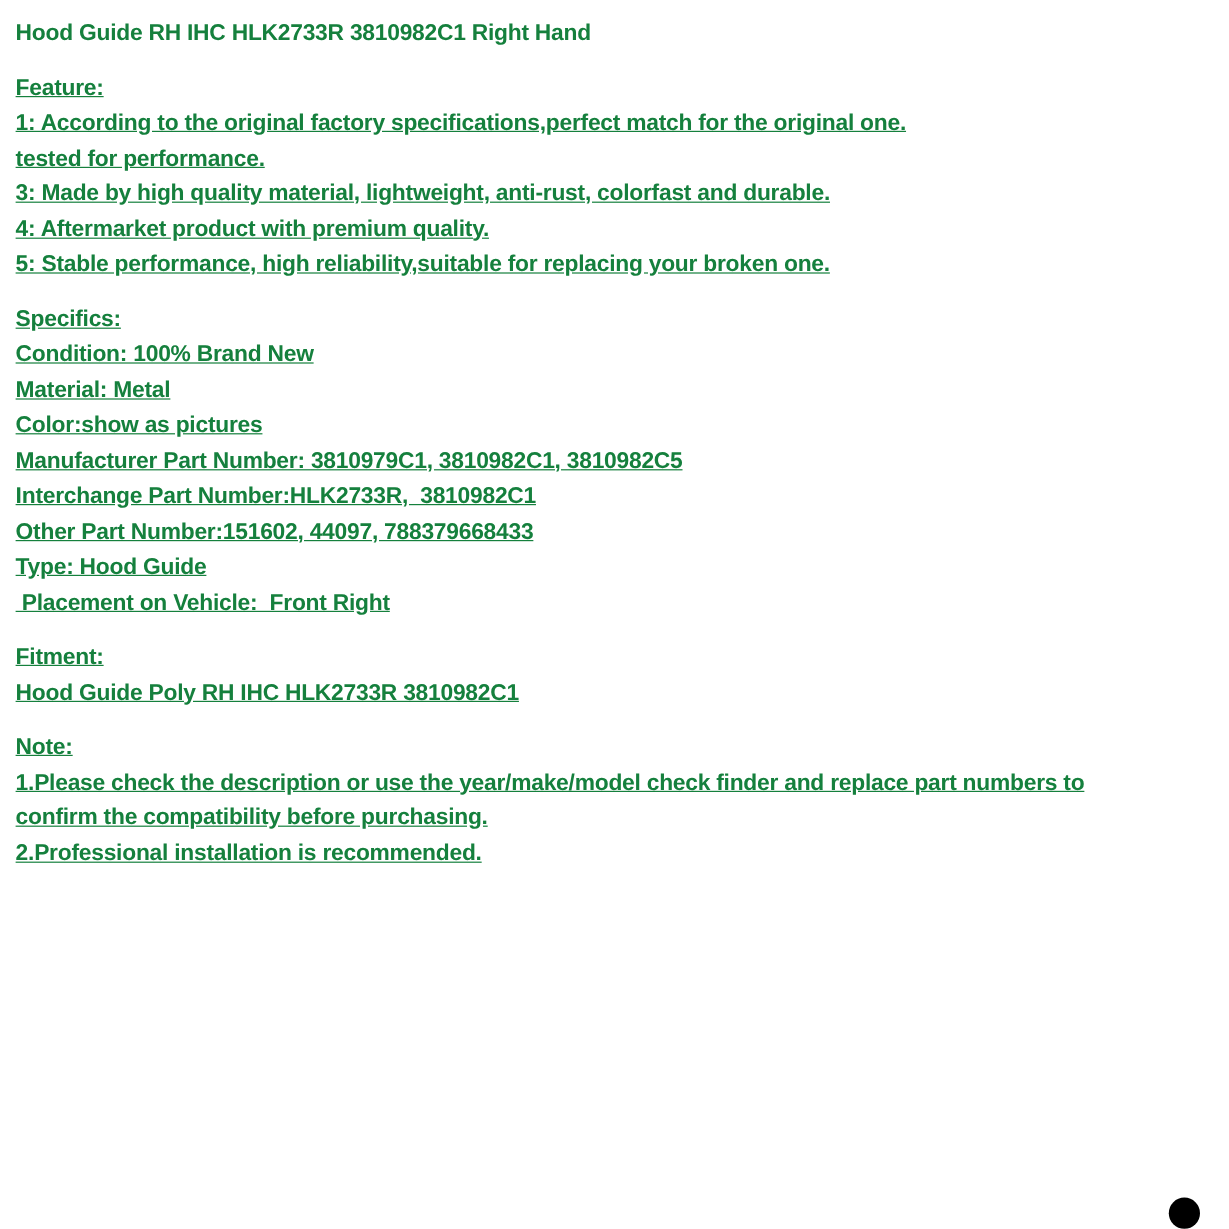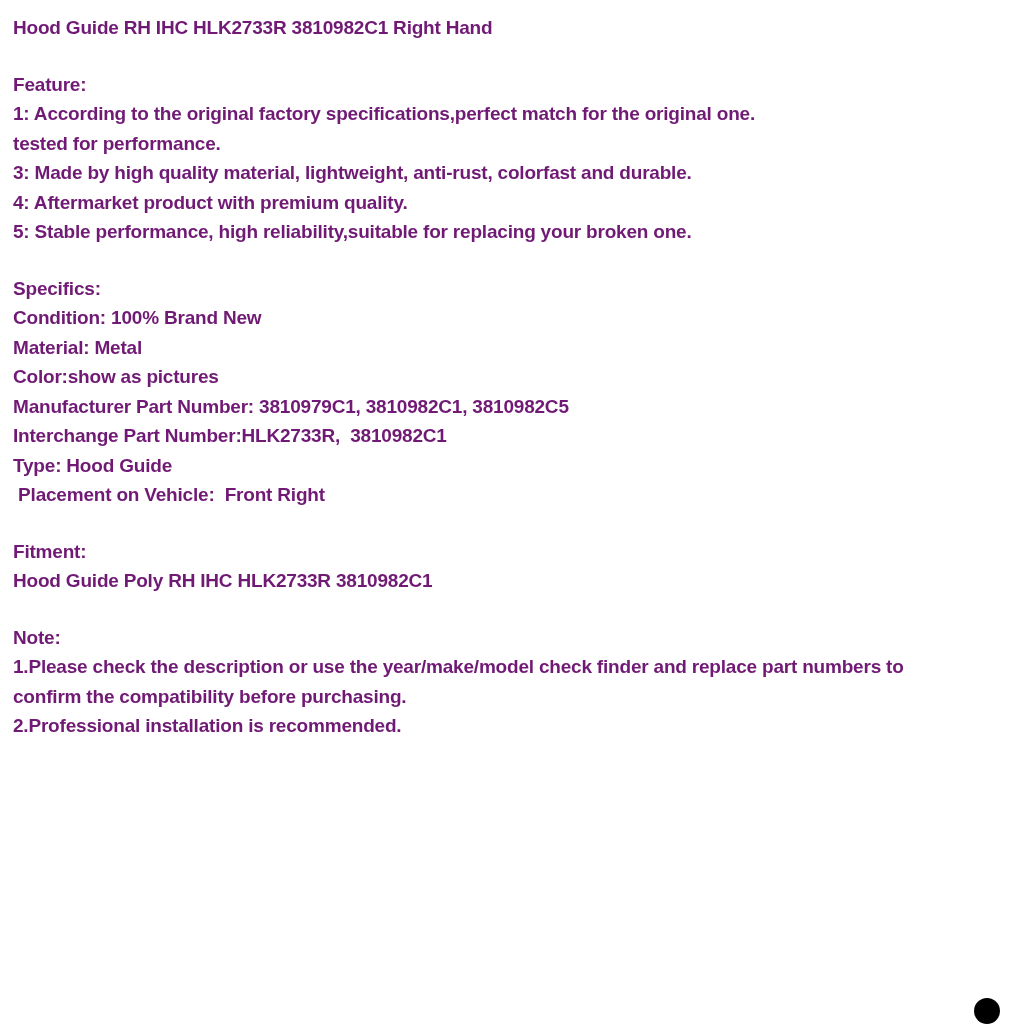--- a/index.html
+++ b/index.html
@@ -12,32 +12,33 @@
     height: 1024px;
     position: relative;
     overflow: hidden;
     font-family: "Liberation Sans", sans-serif;
   }
   .doc {
     position: absolute;
     left: 13px;
     top: 13px;
     width: 1000px;
-    color: #701a75;
+    color: #15803d;
     font-weight: 700;
     font-size: 19px;
     line-height: 29.5px;
     letter-spacing: -0.2px;
   }
   .line {
     white-space: pre;
     min-height: 29.5px;
   }
   .section {
-    margin-top: 27px;
+    margin-top: 16px;
+    text-decoration: underline;
   }
   .dot {
     position: absolute;
     left: 974px;
     top: 998px;
     width: 26px;
     height: 26px;
     border-radius: 50%;
     background: #000000;
   }
@@ -57,20 +58,21 @@
     <div class="line">5: Stable performance, high reliability,suitable for replacing your broken one.</div>
   </div>
 
   <div class="section">
     <div class="line">Specifics:</div>
     <div class="line">Condition: 100% Brand New</div>
     <div class="line">Material: Metal</div>
     <div class="line">Color:show as pictures</div>
     <div class="line">Manufacturer Part Number: 3810979C1, 3810982C1, 3810982C5</div>
     <div class="line">Interchange Part Number:HLK2733R,  3810982C1</div>
+    <div class="line">Other Part Number:151602, 44097, 788379668433</div>
     <div class="line">Type: Hood Guide</div>
     <div class="line"> Placement on Vehicle:  Front Right</div>
   </div>
 
   <div class="section">
     <div class="line">Fitment:</div>
     <div class="line">Hood Guide Poly RH IHC HLK2733R 3810982C1</div>
   </div>
 
 

